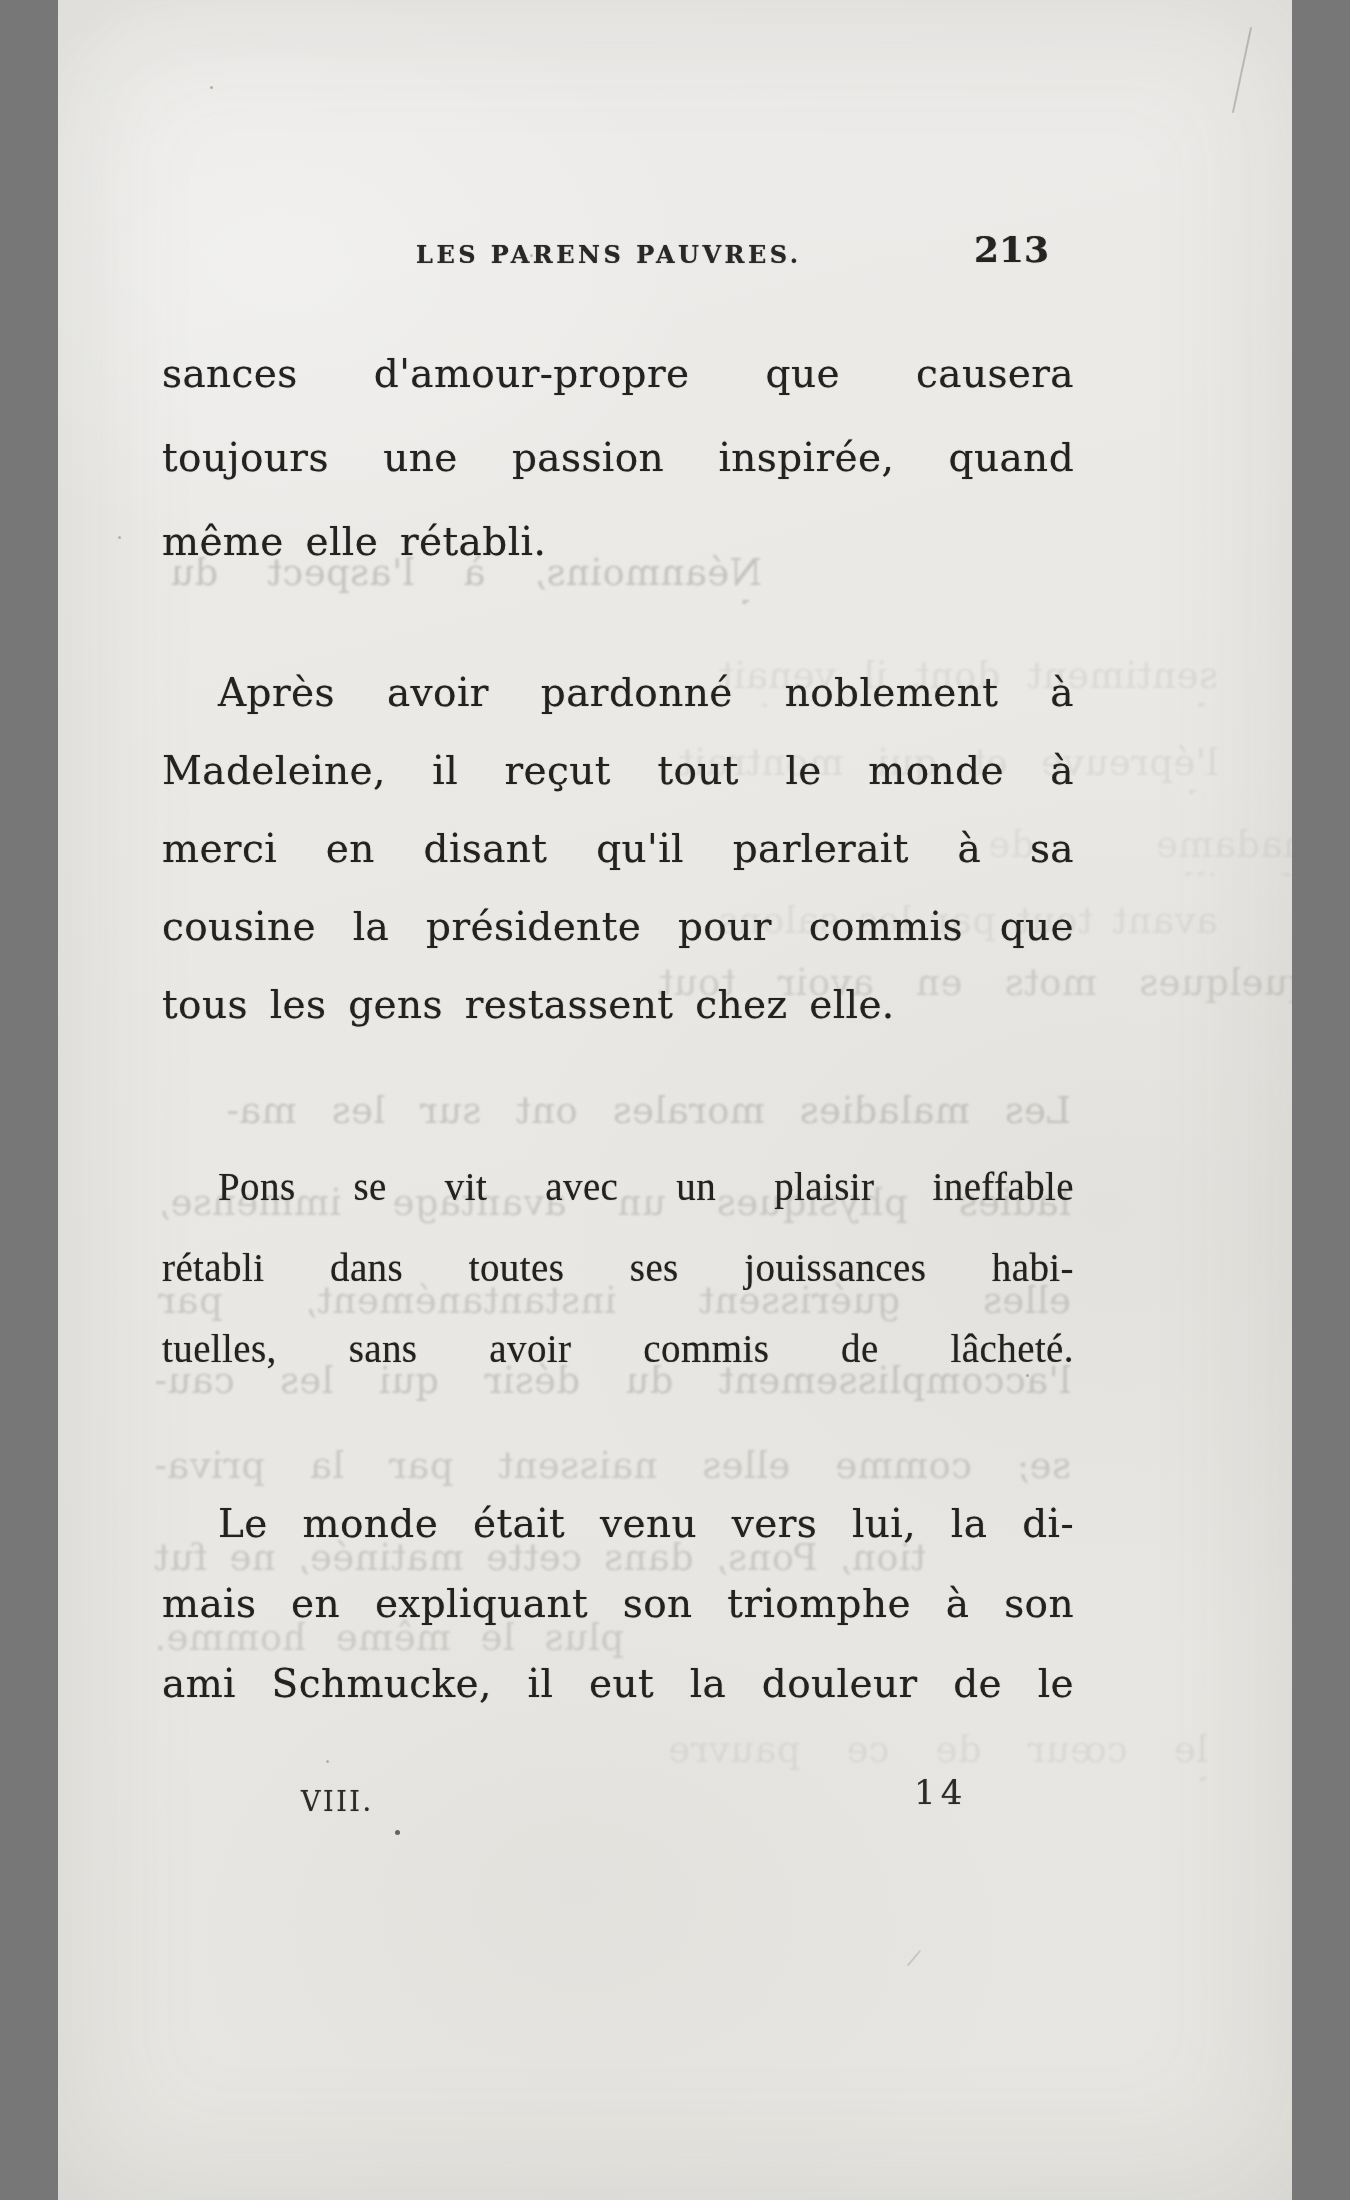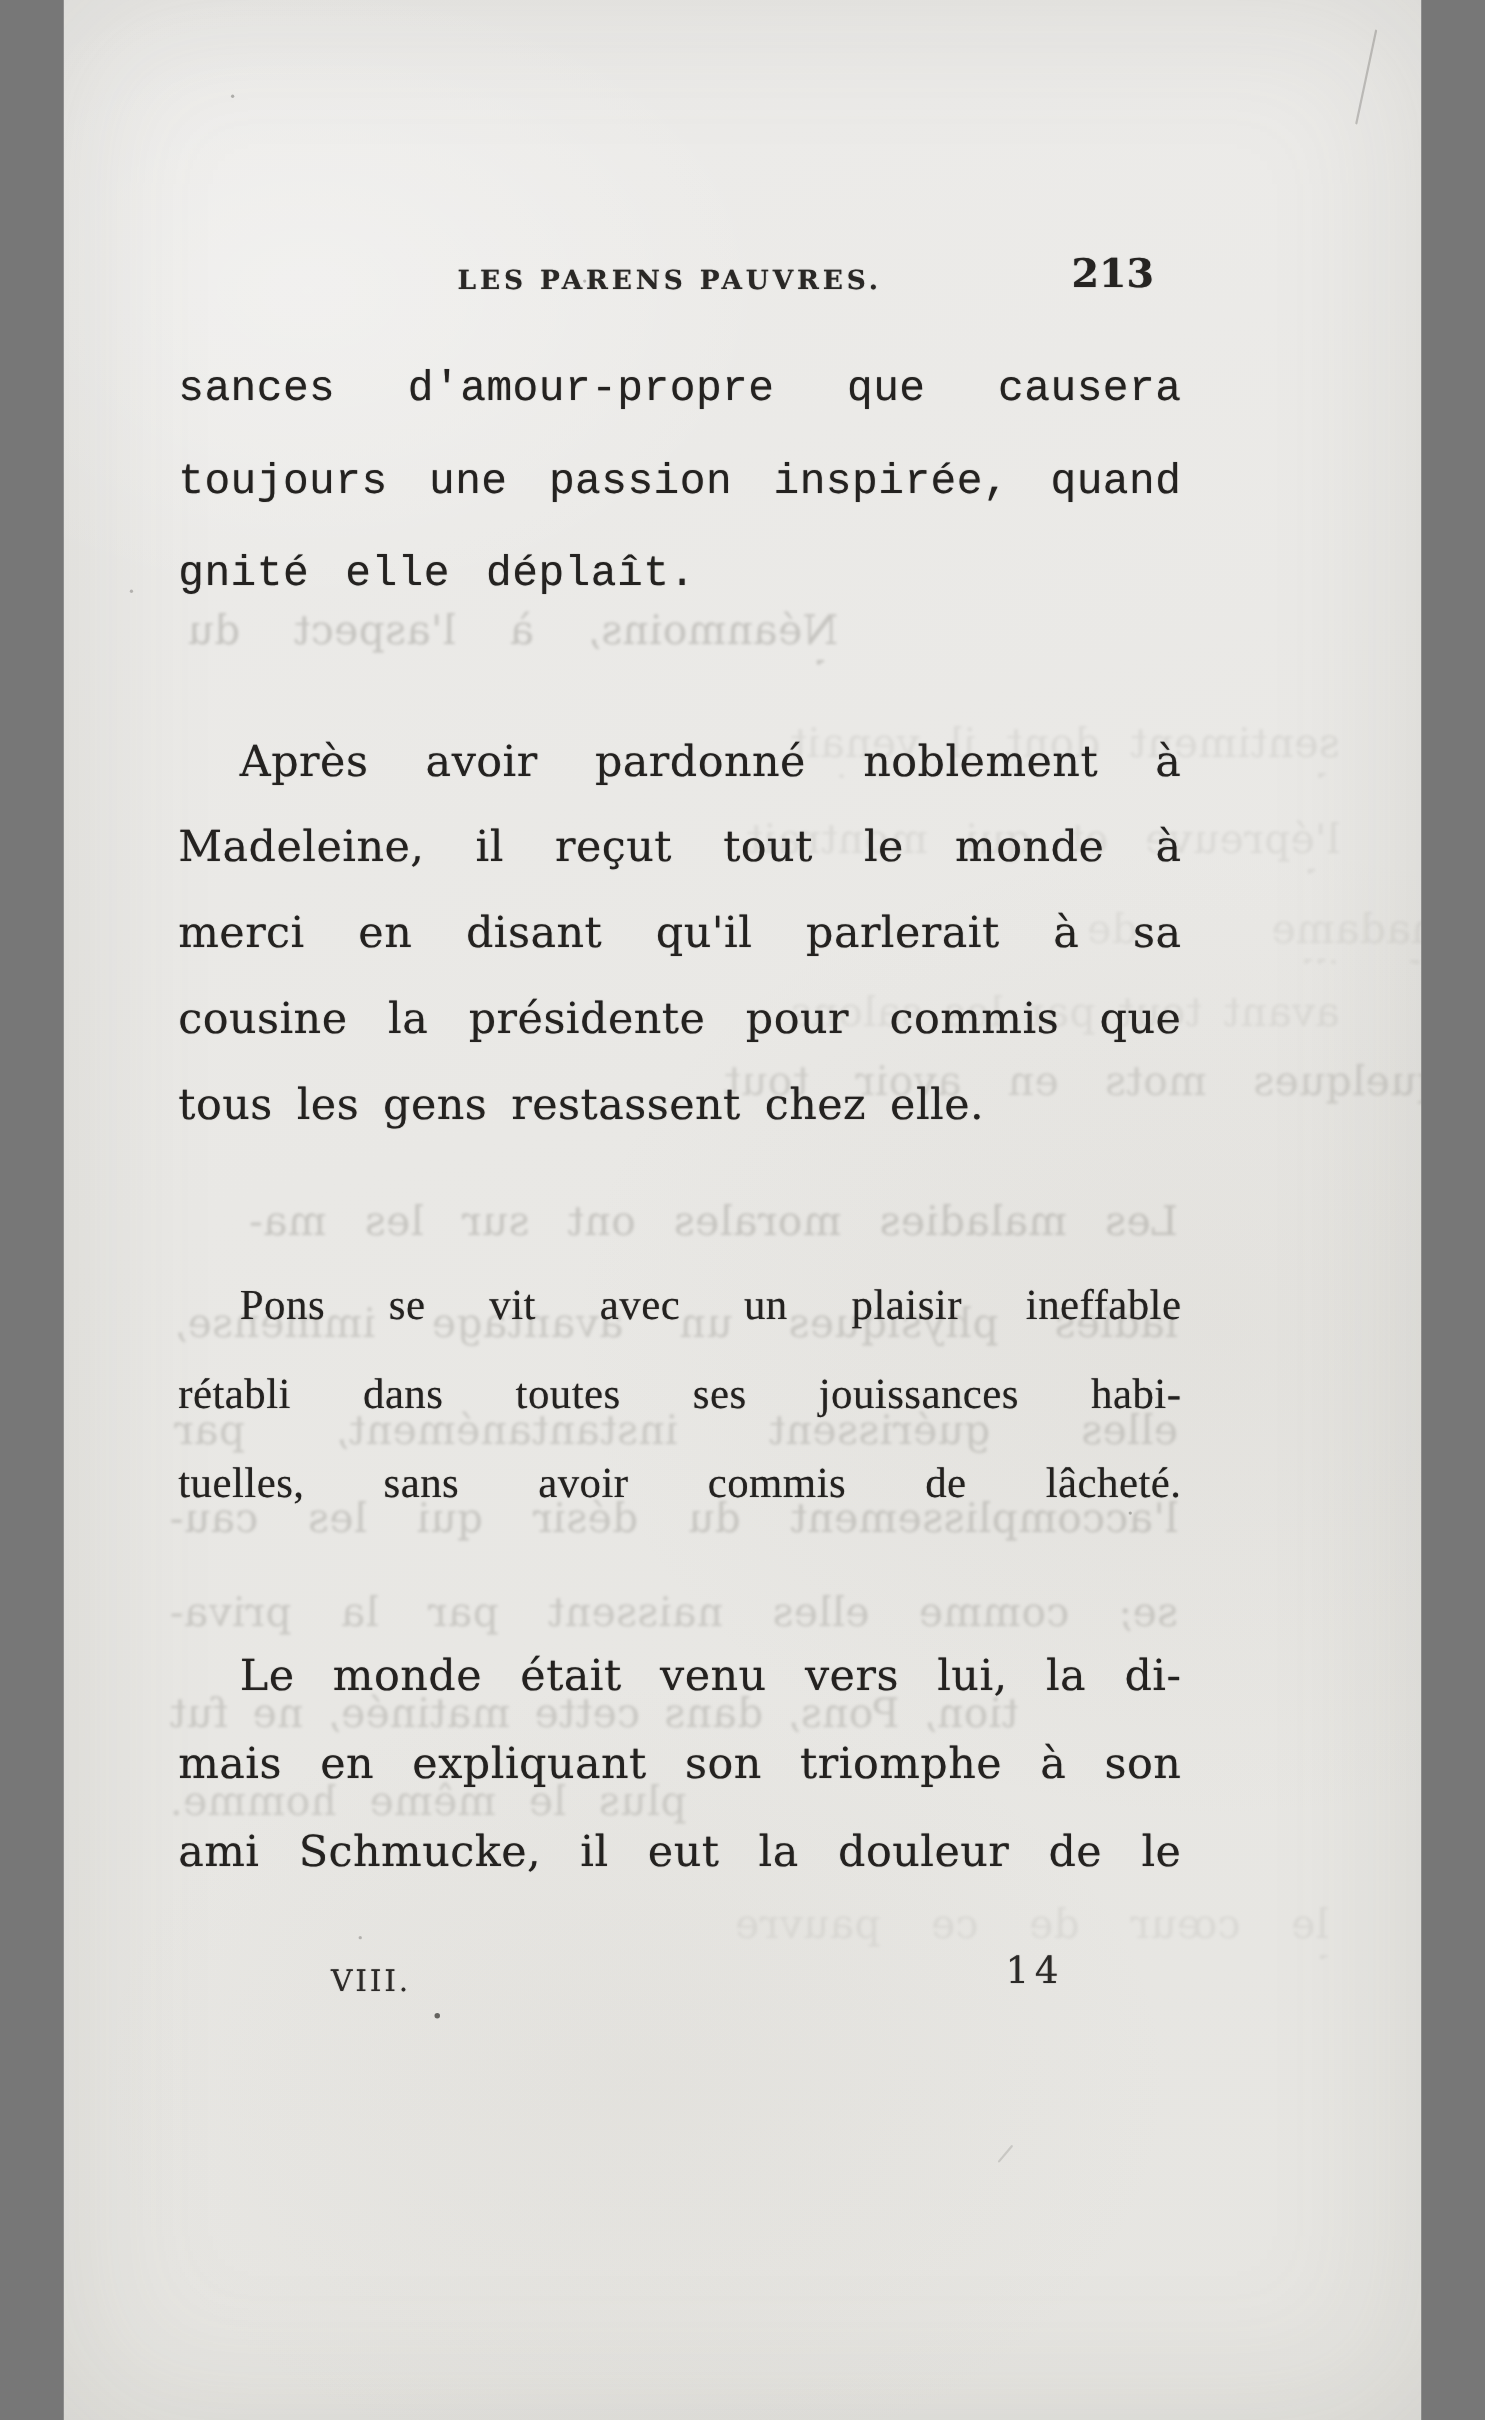--- a/index.html
+++ b/index.html
@@ -87,24 +87,24 @@
       <div class="bleed" style="top: 1617px; left: 96px; width: 470px; opacity: 0.23;">plus le même homme.</div>
       <div class="bleed" style="top: 1729px; left: 610px; width: 540px; opacity: 0.11;">le cœur de ce pauvre homme</div>
     </div>
 
   <div>
     <span class="running-title">LES PARENS PAUVRES.</span>
     <span class="page-number">213</span>
   </div>
 
   <div id="text-block">
-      <div class="para" style="top: 312px; line-height: 84px; font-family: Liberation Mono, monospace;">
+      <div class="para" style="top: 332px; line-height: 84px;">
         <div class="line justify">sances d'amour-propre que causera</div>
         <div class="line justify">toujours une passion inspirée, quand</div>
-        <div class="line nojust">gnité elle déplaît.</div>
+        <div class="line nojust">même elle rétabli.</div>
       </div>
       <div class="para" style="top: 654px; line-height: 78px;">
         <div class="line justify indent">Après avoir pardonné noblement à</div>
         <div class="line justify">Madeleine, il reçut tout le monde à</div>
         <div class="line justify">merci en disant qu'il parlerait à sa</div>
         <div class="line justify">cousine la présidente pour commis que</div>
         <div class="line nojust">tous les gens restassent chez elle.</div>
       </div>
       <div class="para" style="top: 1146px; line-height: 81px; font-family: Liberation Serif, serif;">
         <div class="line justify indent">Pons se vit avec un plaisir ineffable</div>

